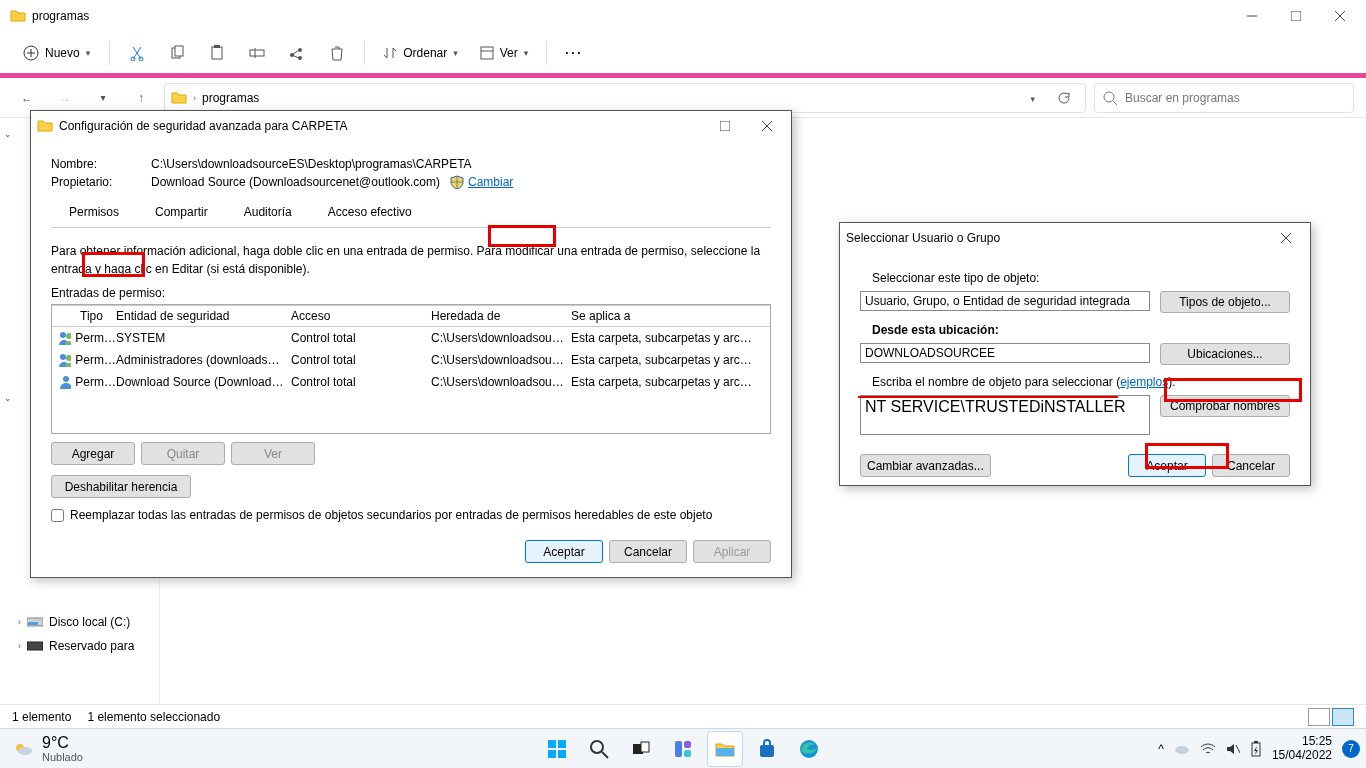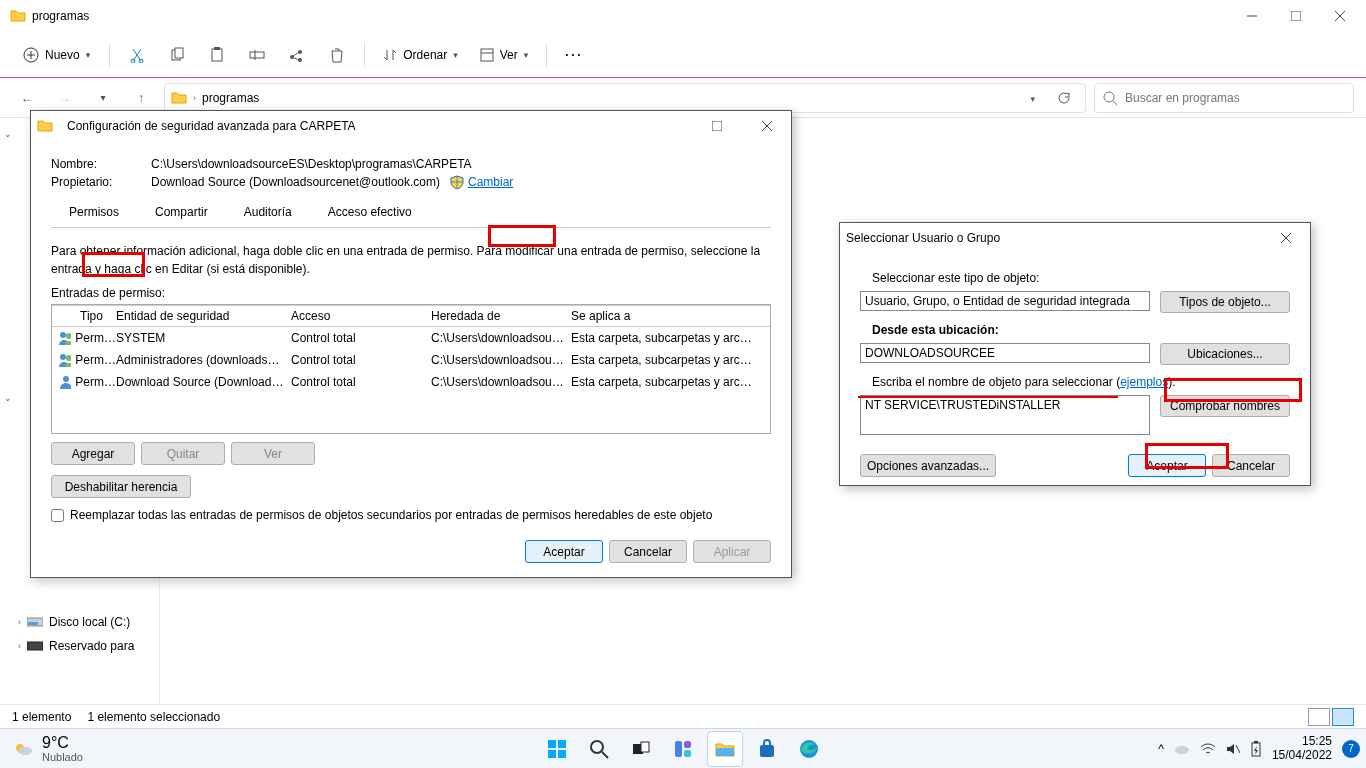--- a/index.html
+++ b/index.html
@@ -3,21 +3,21 @@
 <meta charset="utf-8">
 <style>
   *{box-sizing:border-box;font-family:"Segoe UI",Tahoma,sans-serif;font-size:12px;color:#000;}
   html,body{margin:0;padding:0;width:1366px;height:768px;background:#fff;overflow:hidden;}
   
   .titlebar{height:32px;display:flex;align-items:center;padding:0 4px;background:#fff;}
   .titlebar .folder-ico{margin:0 6px;}
   .titlebar .title{flex:0 0 auto;}
   .titlebar .spacer{flex:1;}
   .winbtn{width:44px;height:30px;display:flex;align-items:center;justify-content:center;color:#555;}
-  .toolbar{height:46px;border-bottom:1px solid #ec4899;display:flex;align-items:center;gap:6px;padding:0 14px;}
+  .toolbar{height:46px;border-bottom:5px solid #ec4899;display:flex;align-items:center;gap:6px;padding:0 14px;}
   .tool-divider{width:1px;height:24px;background:#ddd;margin:0 4px;}
   .newbtn{display:flex;align-items:center;gap:6px;border:1px solid transparent;border-radius:4px;padding:4px 8px;}
   .iconbtn{width:34px;height:34px;display:flex;align-items:center;justify-content:center;border-radius:4px;}
   .dropbtn{display:flex;align-items:center;gap:6px;padding:4px 8px;border-radius:4px;}
   .addrrow{height:40px;display:flex;align-items:center;gap:8px;padding:0 12px;border-bottom:1px solid #e5e5e5;}
   .navarrow{width:30px;height:30px;display:flex;align-items:center;justify-content:center;color:#555;border-radius:4px;}
   .navarrow.disabled{color:#ccc;}
   .addrbar{flex:1;height:30px;border:1px solid #e0e0e0;border-radius:4px;display:flex;align-items:center;padding:0 6px;gap:6px;}
   .addrbar .refresh{margin-left:auto;padding:0 8px;color:#444;}
   .searchbox{width:260px;height:30px;border:1px solid #e0e0e0;border-radius:4px;display:flex;align-items:center;padding:0 8px;color:#777;gap:8px;}
@@ -31,21 +31,21 @@
   
   .taskbar{position:absolute;left:0;right:0;bottom:0;height:40px;background:#f2f6fb;border-top:1px solid #d0d7e2;display:flex;align-items:center;}
   .taskbar .center{position:absolute;left:50%;transform:translateX(-50%);display:flex;gap:6px;}
   .taskicon{width:36px;height:36px;display:flex;align-items:center;justify-content:center;border-radius:4px;}
   .taskbar .left{display:flex;align-items:center;gap:8px;padding-left:12px;}
   .taskbar .right{position:absolute;right:6px;display:flex;align-items:center;gap:10px;color:#222;font-size:11px;}
   .clock{display:flex;flex-direction:column;align-items:flex-end;line-height:1.15;}
   .noticount{background:#0066cc;color:#fff;border-radius:50%;width:18px;height:18px;display:flex;align-items:center;justify-content:center;font-size:10px;}
   
   .dialog{position:absolute;background:#fff;border:1px solid #555;box-shadow:3px 3px 10px rgba(0,0,0,.25);}
-  .dlg-title{height:30px;display:flex;align-items:center;padding:0 6px;gap:14px;}
+  .dlg-title{height:30px;display:flex;align-items:center;padding:0 6px;gap:6px;}
   .dlg-title .spacer{flex:1;}
   .dlg-body{padding:12px 20px 8px 20px;}
   .dlg-btns{display:flex;justify-content:flex-end;gap:6px;padding:10px 20px 14px;}
   button.dlgbtn{min-width:78px;height:23px;border:1px solid #adadad;background:#e1e1e1;border-radius:3px;cursor:pointer;font-size:12px;}
   button.dlgbtn.default{border:1px solid #0078d7;background:#e5f1fb;}
   button.dlgbtn:disabled{color:#999;}
   
   .adv .field{display:flex;margin:4px 0;}
   .adv .field .lbl{width:100px;}
   .adv .tabs{display:flex;margin-top:10px;}
@@ -60,21 +60,21 @@
   .adv .rowbtns button:disabled{color:#888;}
   .adv .disbtn{width:140px;height:23px;border:1px solid #adadad;background:#e1e1e1;border-radius:3px;margin-top:10px;}
   .adv .chk{display:flex;align-items:center;gap:6px;margin-top:10px;}
   
   .selusr .row{margin:6px 12px;}
   .selusr .lbl{font-size:12px;}
   .selusr .txtbox{border:1px solid #888;width:100%;height:20px;padding:1px 4px;background:#fff;font-size:12px;}
   .selusr .rline{display:flex;gap:10px;align-items:flex-start;}
   .selusr .rline .left{flex:1;}
   .selusr .rline button{width:130px;height:22px;border:1px solid #adadad;background:#e1e1e1;border-radius:3px;}
-  .selusr textarea{width:100%;height:40px;border:1px solid #888;resize:none;padding:2px 4px;font-size:12px;}
+  .selusr textarea{width:100%;height:40px;border:1px solid #888;resize:none;padding:2px 4px;font-size:16px;}
   .selusr .btnrow{display:flex;justify-content:space-between;align-items:center;margin-top:16px;}
   
   .callout{position:absolute;border:3px solid #e80000;pointer-events:none;}
   .redline{position:absolute;height:0;border-top:2px solid #e80000;pointer-events:none;}
   
   svg{display:block;}
   a.link{color:#0066cc;text-decoration:underline;}
   .chevsm{font-size:9px;color:#555;}
   .usericon{width:16px;height:16px;}
   input[type=checkbox]{margin:0;}
@@ -383,21 +383,21 @@
       <button>Ubicaciones...</button>
     </div>
     <div class="row lbl" style="margin-top:10px;">
       <span>Escriba el nombre de objeto para seleccionar (</span><a class="link">ejemplos</a><span>):</span>
     </div>
     <div class="rline">
       <div class="left"><textarea id="sel-name" style="">NT SERVICE\TRUSTEDiNSTALLER</textarea></div>
       <button>Comprobar nombres</button>
     </div>
     <div class="btnrow">
-      <button class="dlgbtn" style="min-width:130px;">Opciones avanzadas...</button>
+      <button class="dlgbtn" style="min-width:130px;">Cambiar avanzadas...</button>
       <div style="display:flex;gap:6px;">
         <button class="dlgbtn default">Aceptar</button>
         <button class="dlgbtn">Cancelar</button>
       </div>
     </div>
   </div>
 </div>
 
 <div class="redline" style="left:858px;top:396px;width:260px;"></div>
 <div class="callout" style="left:1164px;top:378px;width:138px;height:24px;"></div>

